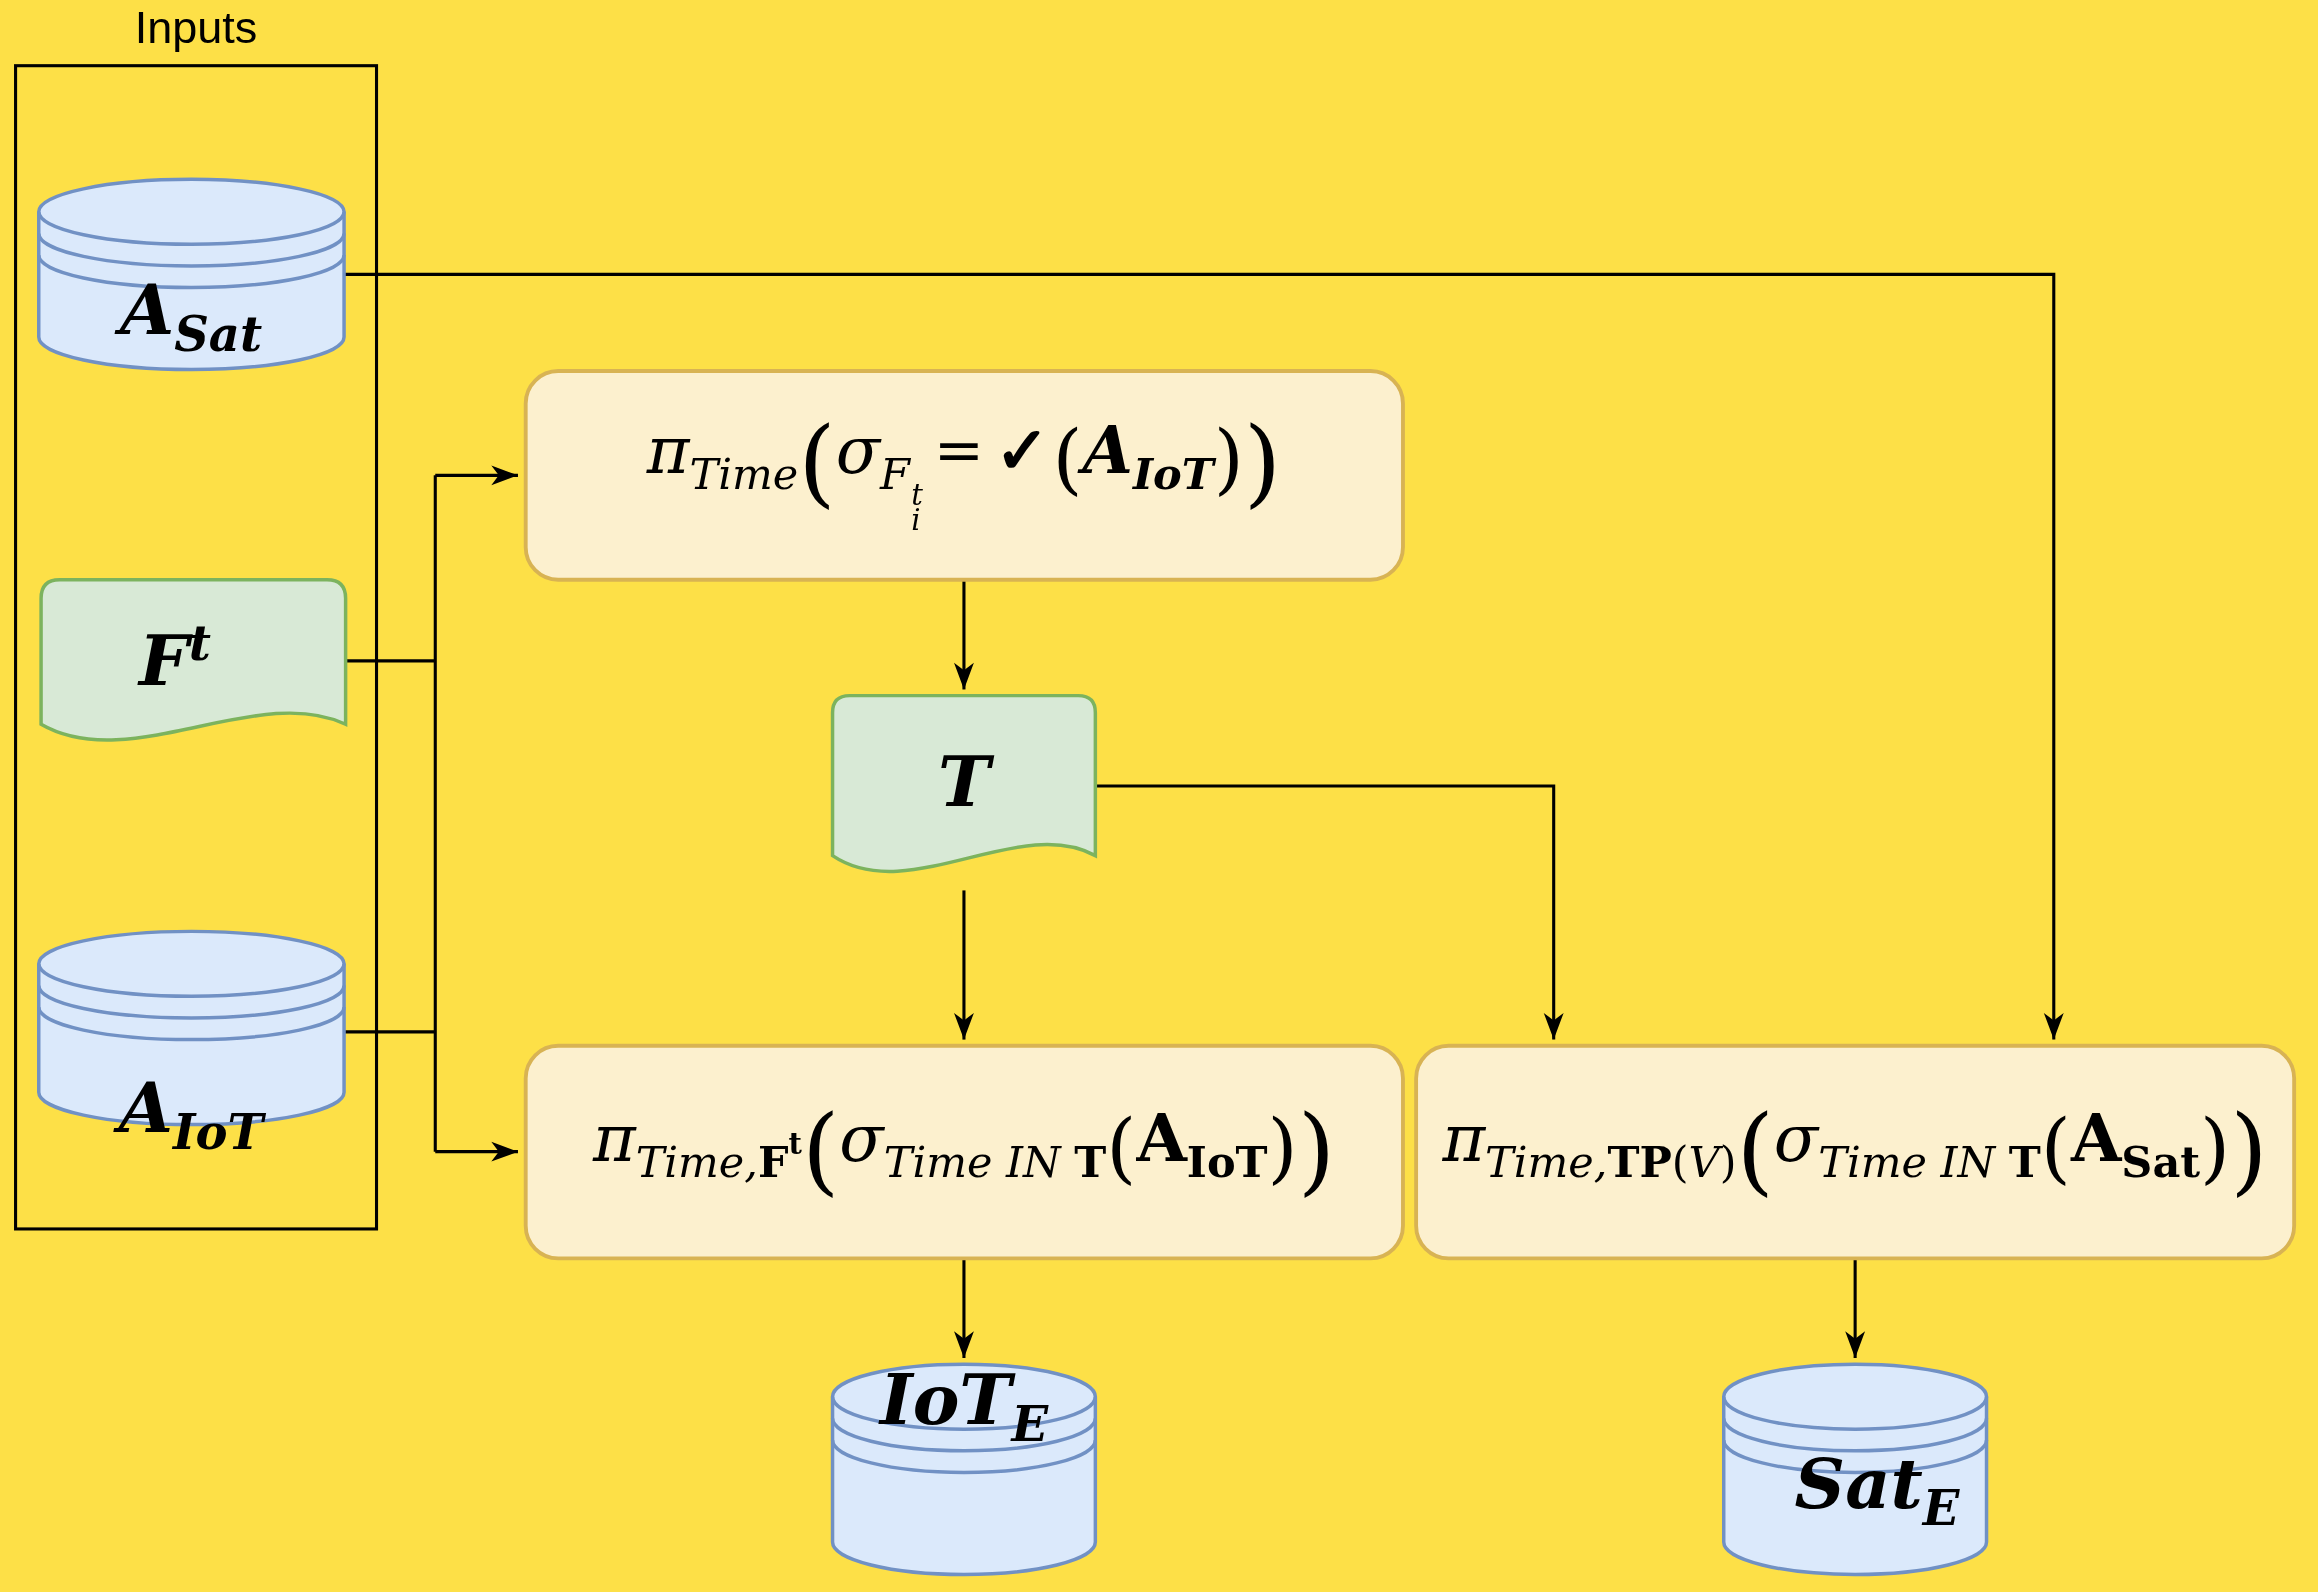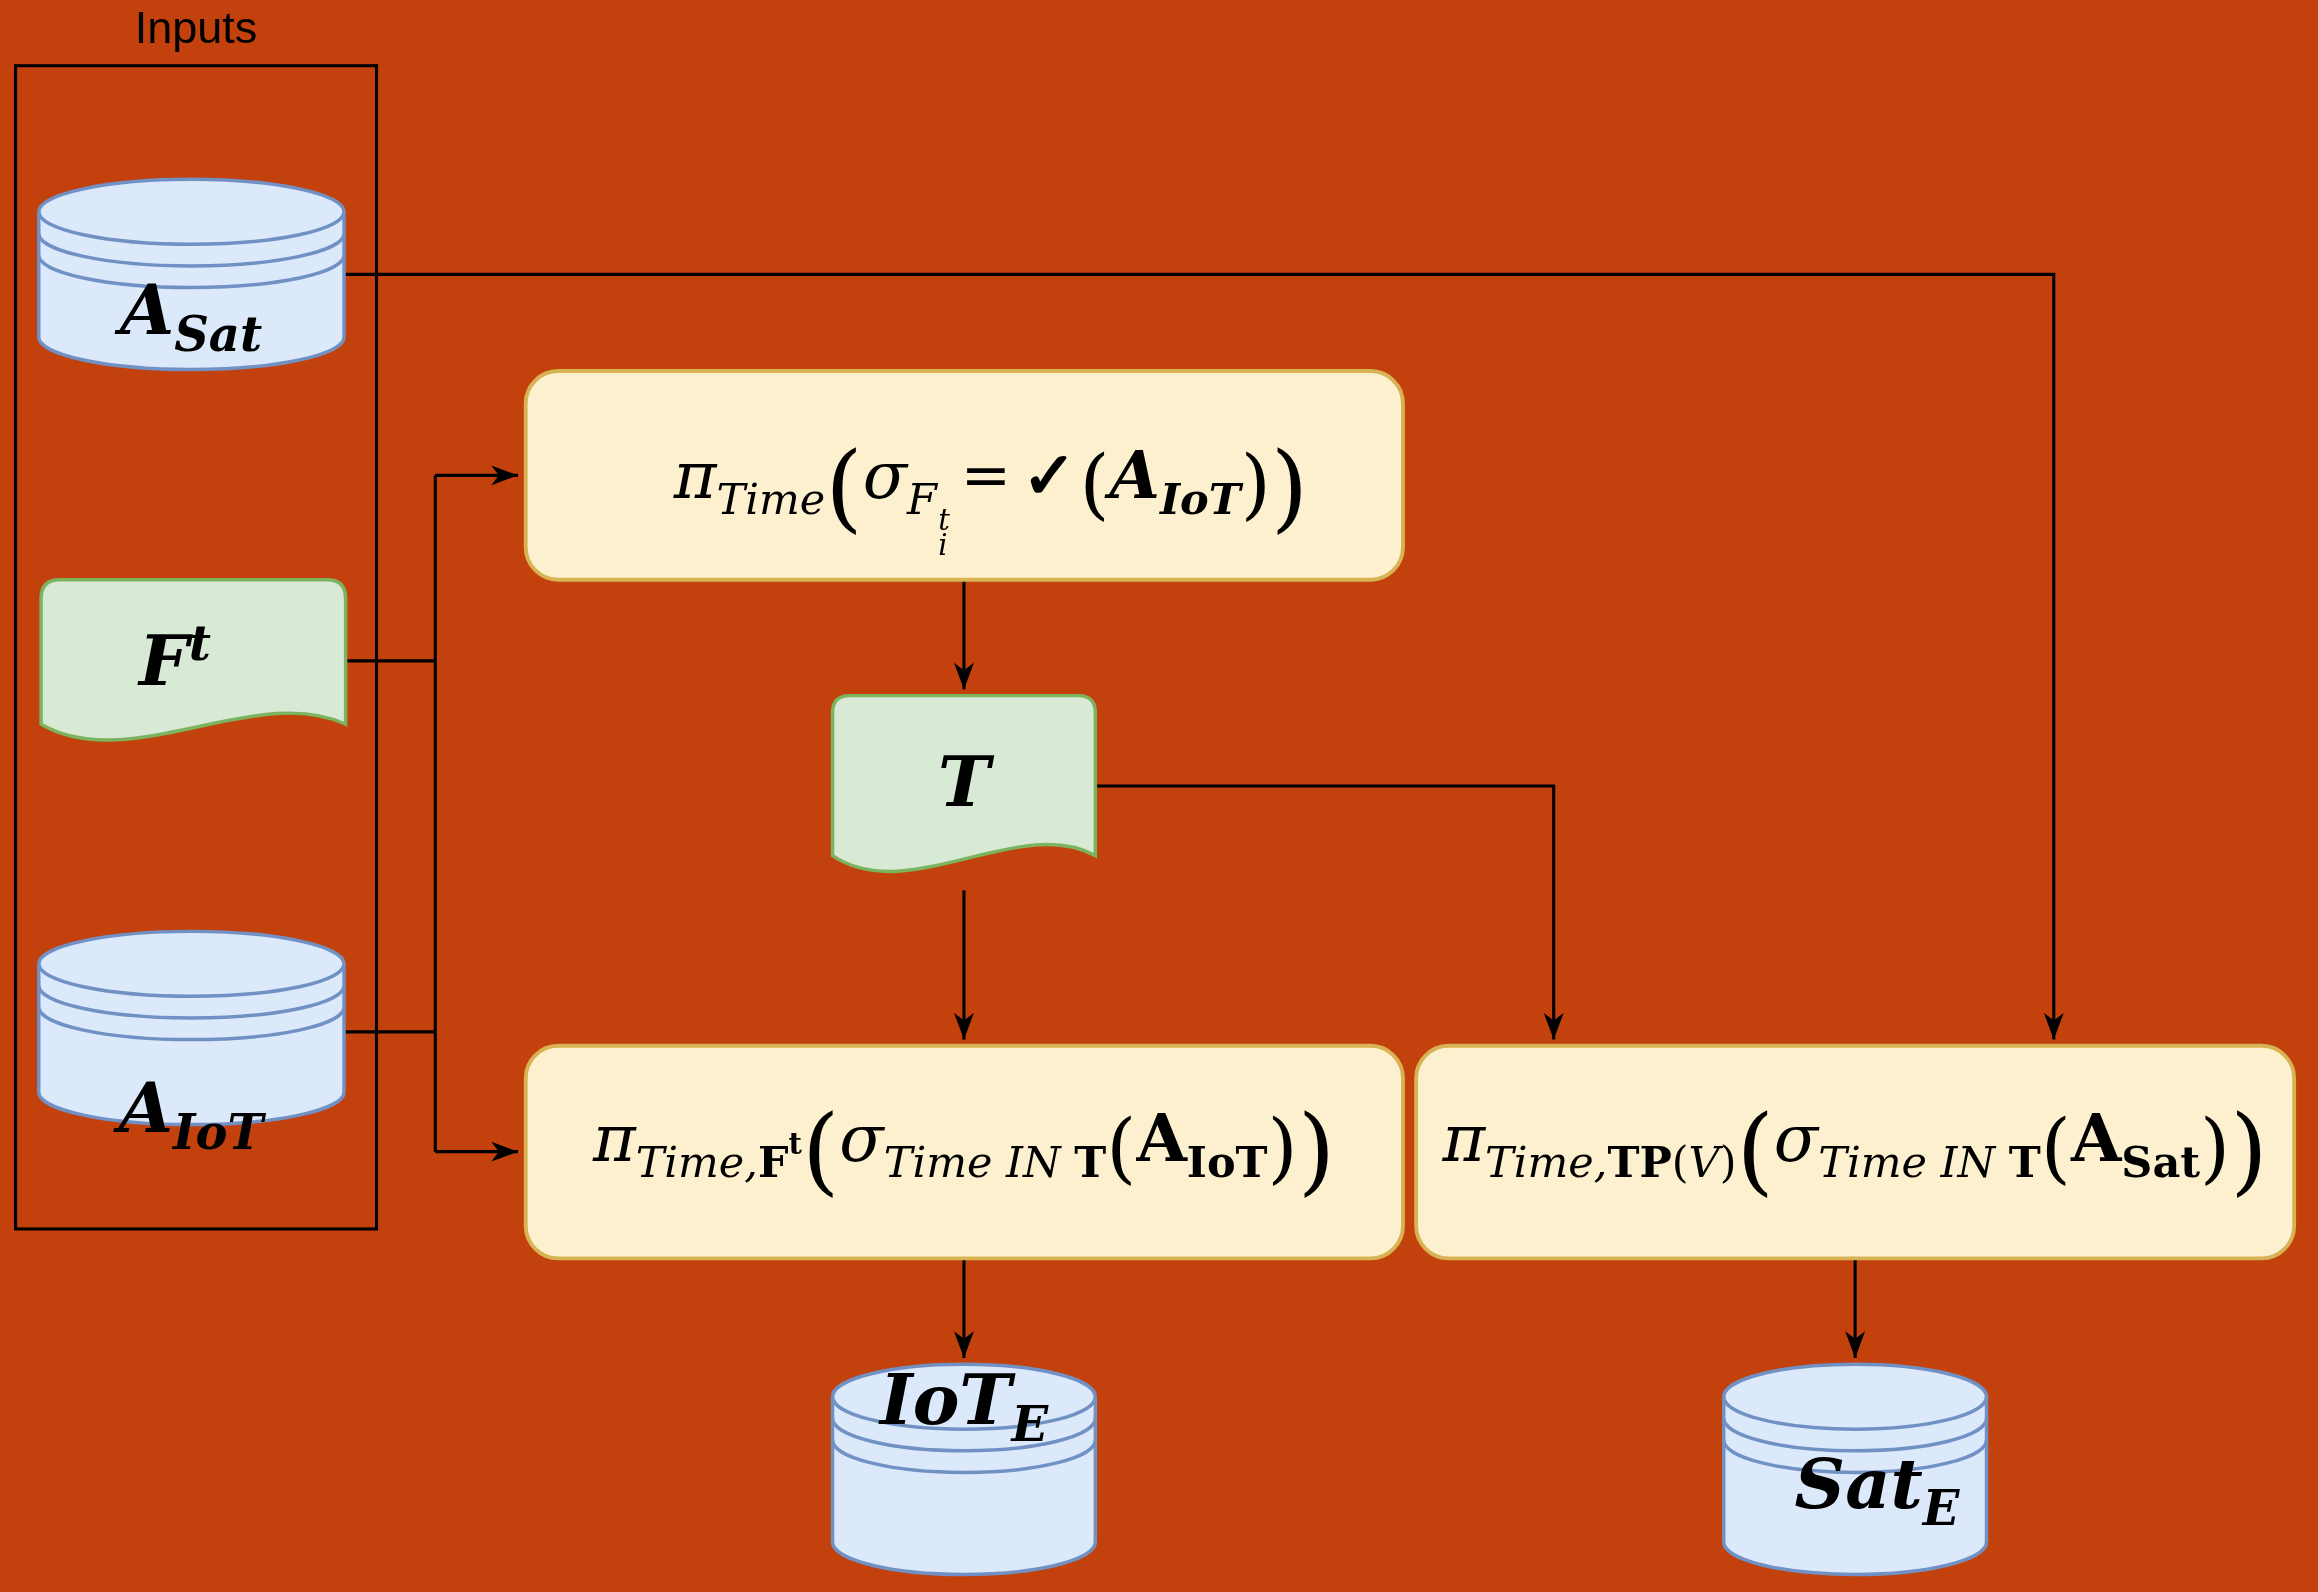--- a/index.html
+++ b/index.html
@@ -1,19 +1,19 @@
 <!DOCTYPE html>
 <html style="font-size:12.4px"><head>
 <meta charset="utf-8">
 <style>
   html,body{margin:0;padding:0;background:#ffffff;}
   .stage{
     position:relative;
     width:2319px;height:1593px;
-    background:#c2410c;
+    background:#fde047;
     font-family:"DejaVu Serif", serif;
     overflow:hidden;
   }
   .stage svg{position:absolute;left:0;top:0;}
   .lbl{
     position:absolute;
     transform:translate(-50%,-50%);
     white-space:nowrap;
     color:#000;
     text-align:center;
@@ -139,21 +139,21 @@
   <div class="lbl" style="left:175px;top:657px;"><span class="tk-nb">F</span><span class="tk-nsup">t</span></div>
 
   <div class="lbl" style="left:191px;top:1114px;"><span class="tk-nb">A</span><span class="tk-nsub">IoT</span></div>
 
   <div class="lbl" style="left:964px;top:782px;"><span class="tk-nb">T</span></div>
 
   <div class="lbl" style="left:964px;top:1406px;"><span class="tk-nb">IoT</span><span class="tk-nsub">E</span></div>
 
   <div class="lbl" style="left:1877px;top:1490px;"><span class="tk-nb">Sat</span><span class="tk-nsub">E</span></div>
 
-  <div class="lbl" style="left:964px;top:498px;margin-left:27px;"><span class="tk-v">π</span><span class="tk-s">Time</span><span class="tk-P">(</span><span class="tk-v">σ</span><span class="tk-s">F</span><span class="tk-ss">
+  <div class="lbl" style="left:964px;top:473px;"><span class="tk-v">π</span><span class="tk-s">Time</span><span class="tk-P">(</span><span class="tk-v">σ</span><span class="tk-s">F</span><span class="tk-ss">
         <span>t</span>
         <span>i</span>
       </span><span class="tk-o">=</span><span class="tk-k">✓</span><span class="tk-p">(</span><span class="tk-bi">A</span><span class="tk-sbi">IoT</span><span class="tk-p">)</span><span class="tk-P">)</span></div>
 
   <div class="lbl" style="left:964px;top:1150px;"><span class="tk-v">π</span><span class="tk-s">Time,</span><span class="tk-sb">F</span><span class="tk-ssb">t</span><span class="tk-P">(</span><span class="tk-v">σ</span><span class="tk-s">Time IN </span><span class="tk-sb">T</span><span class="tk-p">(</span><span class="tk-b">A</span><span class="tk-sb">IoT</span><span class="tk-p">)</span><span class="tk-P">)</span></div>
 
   <div class="lbl" style="left:1855px;top:1150px;"><span class="tk-v">π</span><span class="tk-s">Time,</span><span class="tk-sb">TP</span><span class="tk-sr">(</span><span class="tk-s">V</span><span class="tk-sr">)</span><span class="tk-P">(</span><span class="tk-v">σ</span><span class="tk-s">Time IN </span><span class="tk-sb">T</span><span class="tk-p">(</span><span class="tk-b">A</span><span class="tk-sb">Sat</span><span class="tk-p">)</span><span class="tk-P">)</span></div>
 
 </div>
 

